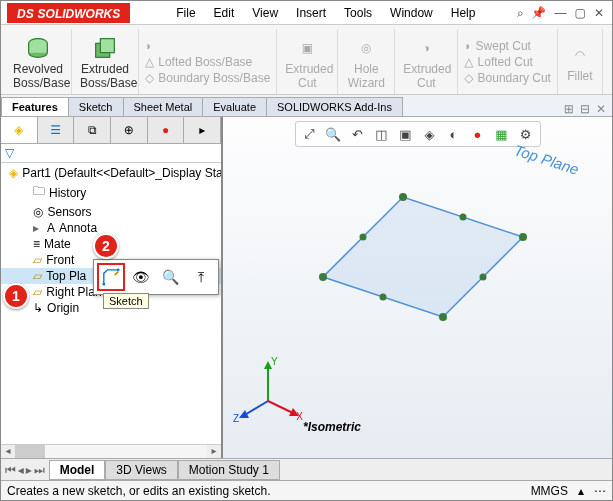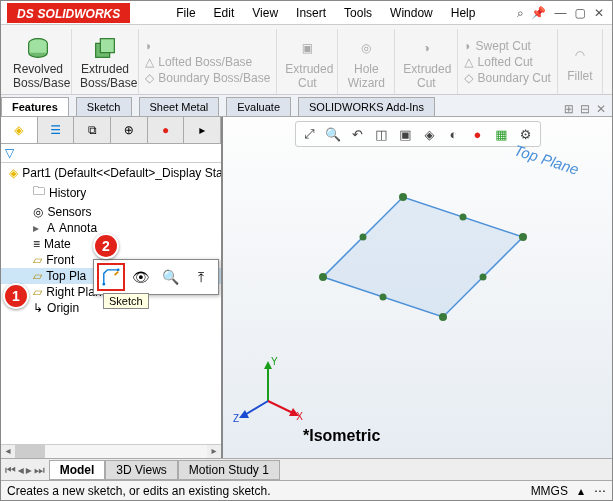--- a/index.html
+++ b/index.html
@@ -9,21 +9,21 @@
   .menuitems { display: flex; gap: 2px; margin-left: 32px; }
   .menuitems span { padding: 2px 8px; cursor: default; }
   .winbtns { margin-left: auto; display: flex; gap: 8px; padding-right: 8px; font-size: 14px; color: #555; }
   .winbtns span { cursor: default; }
   .ribbon { background: #f5f5f5; border-bottom: 1px solid #ccc; display: flex; padding: 4px 4px 0 4px; height: 70px; }
   .rgroup { display: flex; flex-direction: column; align-items: center; justify-content: center; padding: 2px 8px; border-right: 1px solid #ddd; text-align: center; font-size: 10px; color: #333; }
   .rgroup.dis { color: #aaa; }
   .rgroup .ricon { width: 28px; height: 28px; display:flex; align-items:center; justify-content:center; }
   .rrows { display:flex; flex-direction:column; gap:2px; padding:2px 6px; border-right:1px solid #ddd; font-size:10px; color:#aaa; justify-content:center;}
   .rrows div { display:flex; align-items:center; gap:4px;}
-  .tabs { display:flex; background:#eef1f6; border-bottom:1px solid #aaa; height:22px; align-items:flex-end;gap:8px; }
+  .tabs { display:flex; background:#eef1f6; border-bottom:1px solid #aaa; height:22px; align-items:flex-end; }
   .tab { padding:3px 10px; background:#dde3ed; border:1px solid #aaa; border-bottom:none; margin-right:-1px; font-size:11px; cursor:default; }
   .tab.active { background:#fff; font-weight:bold; }
   .tabright { margin-left:auto; display:flex; gap:6px; padding:0 6px; color:#888; font-size:11px;}
   .content { flex:1; display:flex; overflow:hidden; }
   .sidebar { width:222px; background:#fff; border-right:2px solid #888; display:flex; flex-direction:column; position:relative; }
   .sidetabs { display:flex; border-bottom:1px solid #aaa; background:#e9e9e9;}
   .sidetab { flex:1; text-align:center; padding:6px 0; border-right:1px solid #aaa; cursor:default;}
   .sidetab.active { background:#fff; }
   .filterrow { padding:2px 4px; border-bottom:1px solid #ccc;}
   .treewrap { flex:1; overflow:hidden; padding:2px 0; position:relative;}
@@ -32,21 +32,21 @@
   .treeitem .exp { width:10px; display:inline-block; color:#666;}
   .treeitem.sel { background:#cde6f7; }
   .icon-cube { color:#e6b800; }
   .viewport { flex:1; position:relative; background:linear-gradient(#fdfdfd,#e6ecf2); }
   .toptools { position:absolute; top:4px; left:50%; transform:translateX(-50%); display:flex; gap:4px; background:rgba(255,255,255,0.6); padding:2px 4px; border:1px solid #ccc; border-radius:3px;}
   .toptools span { width:20px; height:20px; display:flex; align-items:center; justify-content:center; font-size:13px; cursor:default; color:#444;}
   .plane { position:absolute; top:50px; left:70px; width:250px; height:170px; }
   .plane svg { width:100%; height:100%; overflow:visible;}
   .planelabel { position:absolute; top:34px; left:290px; color:#4a90d9; font-style:italic; font-size:15px; font-weight:500; transform: rotate(18deg); }
   .triad { position:absolute; bottom:32px; left:10px; width:70px; height:70px;}
-  .isolabel { position:absolute; bottom:13px; left:80px; font-weight:bold; font-size:16px;}
+  .isolabel { position:absolute; bottom:24px; left:80px; font-weight:bold; font-style:italic; font-size:12px;}
   .bottomtabs { height:22px; border-top:1px solid #aaa; display:flex; align-items:center; background:#eee; font-size:11px;}
   .bottomtabs .arrows { display:flex; gap:2px; padding:0 4px; color:#666;}
   .bottomtabs .btab { padding:2px 10px; border:1px solid #aaa; background:#ddd; cursor:default;}
   .bottomtabs .btab.active { background:#fff; font-weight:bold;}
   .statusbar { height:20px; border-top:1px solid #aaa; display:flex; align-items:center; padding:0 6px; font-size:11px; background:#f5f5f5;}
   .statusbar .right { margin-left:auto; display:flex; gap:10px; align-items:flex-end;}
   .callout { position:absolute; width:26px; height:26px; background:#e2231a; border:2px solid #fff; border-radius:50%; color:#fff; display:flex; align-items:center; justify-content:center; font-weight:bold; font-size:14px; box-shadow:0 1px 3px rgba(0,0,0,0.4); z-index:50;}
   .contextbar { position:absolute; background:#fff; border:1px solid #888; box-shadow:1px 1px 4px rgba(0,0,0,0.3); display:flex; gap:2px; padding:3px; z-index:40;}
   .contextbar span { width:28px; height:28px; display:flex; align-items:center; justify-content:center; border:1px solid transparent; cursor:default; font-size:14px;}
   .contextbar span.hl { border:2px solid #e2231a; }

